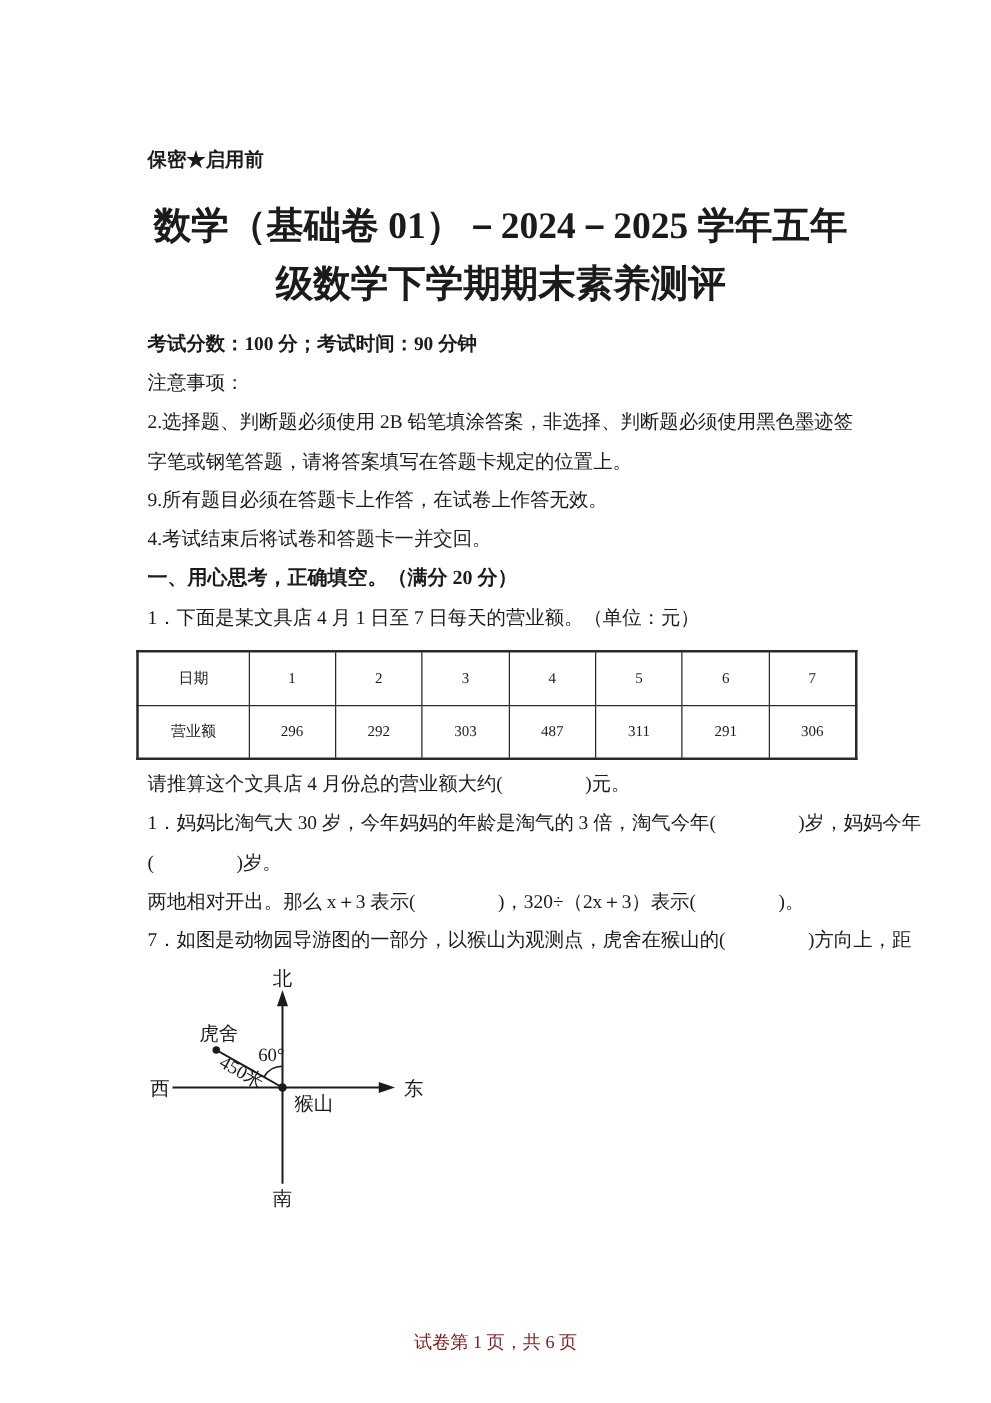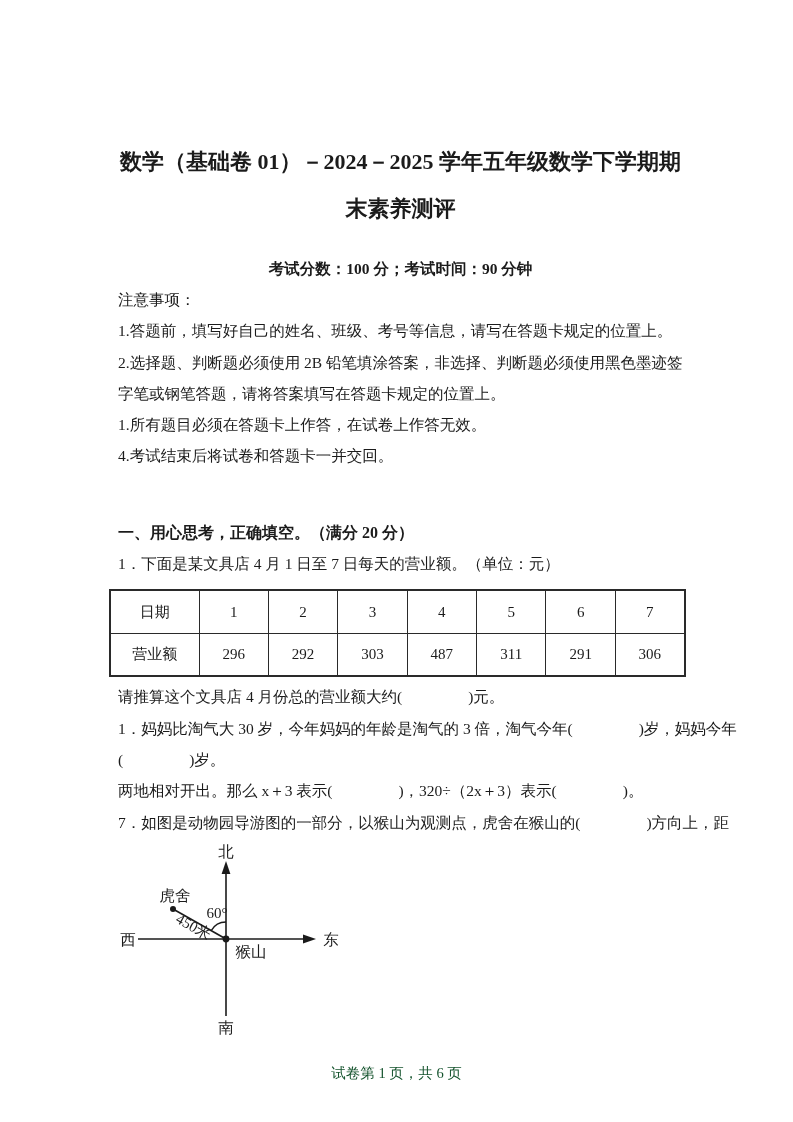--- a/index.html
+++ b/index.html
@@ -18,88 +18,86 @@
     padding: 119px 110px 0 118px;
     overflow: hidden;
   }
   .confidential {
     font-weight: 700;
     font-size: 15.5px;
     line-height: 19px;
   }
   .title {
     margin-top: 19px;
-    font-size: 22px;
+    font-size: 30px;
     font-weight: 700;
     line-height: 47px;
     text-align: center;
   }
   .exam-info {
-    margin-top: 21px;
+    margin-top: 9px;
     font-weight: 700;
-    text-align: center;
     line-height: 31px;
   }
   .notes div { font-weight: 400; line-height: 31.3px; }
   .note-wrap {  }
   .line { line-height: 31.3px; white-space: nowrap; }
   .section-heading {
     font-weight: 700;
     font-size: 16px;
     line-height: 31.3px;
     white-space: nowrap;
-    margin-top: 45px;
   }
   table.revenue {
     border-collapse: collapse;
     width: 575px;
     margin: 10px 0 4px -9px;
     table-layout: fixed;
   }
   table.revenue td {
     border: 1.5px solid #2a2a2a;
     height: 43px;
     text-align: center;
     vertical-align: middle;
-    font-size: 15px;
+    font-size: 12px;
     padding: 0;
   }
   table.revenue { border: 2px solid #2a2a2a; }
   .blank { display: inline-block; width: 66px; height: 1px; }
   .diagram { margin-top: 2px; margin-left: 0; display: block; }
   .footer {
     position: absolute;
     left: 0; right: 0;
     top: 1064px;
     text-align: center;
-    color: #14532d;
+    color: #7f1d1d;
     font-size: 14.5px;
   }
   svg text {
     font-family: "Liberation Serif", "DejaVu Serif", serif;
     font-size: 15.5px;
     fill: #1b1b1b;
   }
   svg .small-num { font-size: 15px; }
 </style>
 </head>
 <body>
 
 <div class="page">
 
+  <div class="confidential">保密★启用前</div>
 
   <div class="title">数学（基础卷 01）－2024－2025 学年五年级数学下学期期末素养测评</div>
 
   <div class="exam-info">考试分数：100 分；考试时间：90 分钟</div>
 
   <div class="notes">
     <div>注意事项：</div>
-    <div class="line">1.答题前，填写好自己的姓名、班级、考号等信息，请写在答题卡规定的位置上。</div>
     <div class="note-wrap">2.选择题、判断题必须使用 2B 铅笔填涂答案，非选择、判断题必须使用黑色墨迹签字笔或钢笔答题，请将答案填写在答题卡规定的位置上。</div>
-    <div class="line">1.所有题目必须在答题卡上作答，在试卷上作答无效。</div>
+    <div class="line">9.所有题目必须在答题卡上作答，在试卷上作答无效。</div>
     <div class="line">4.考试结束后将试卷和答题卡一并交回。</div>
   </div>
 
   <div class="section-heading">一、用心思考，正确填空。（满分 20 分）</div>
 
   <div class="line">1．下面是某文具店 4 月 1 日至 7 日每天的营业额。（单位：元）</div>
 
   <table class="revenue">
     <colgroup>
       <col style="width:89px">

